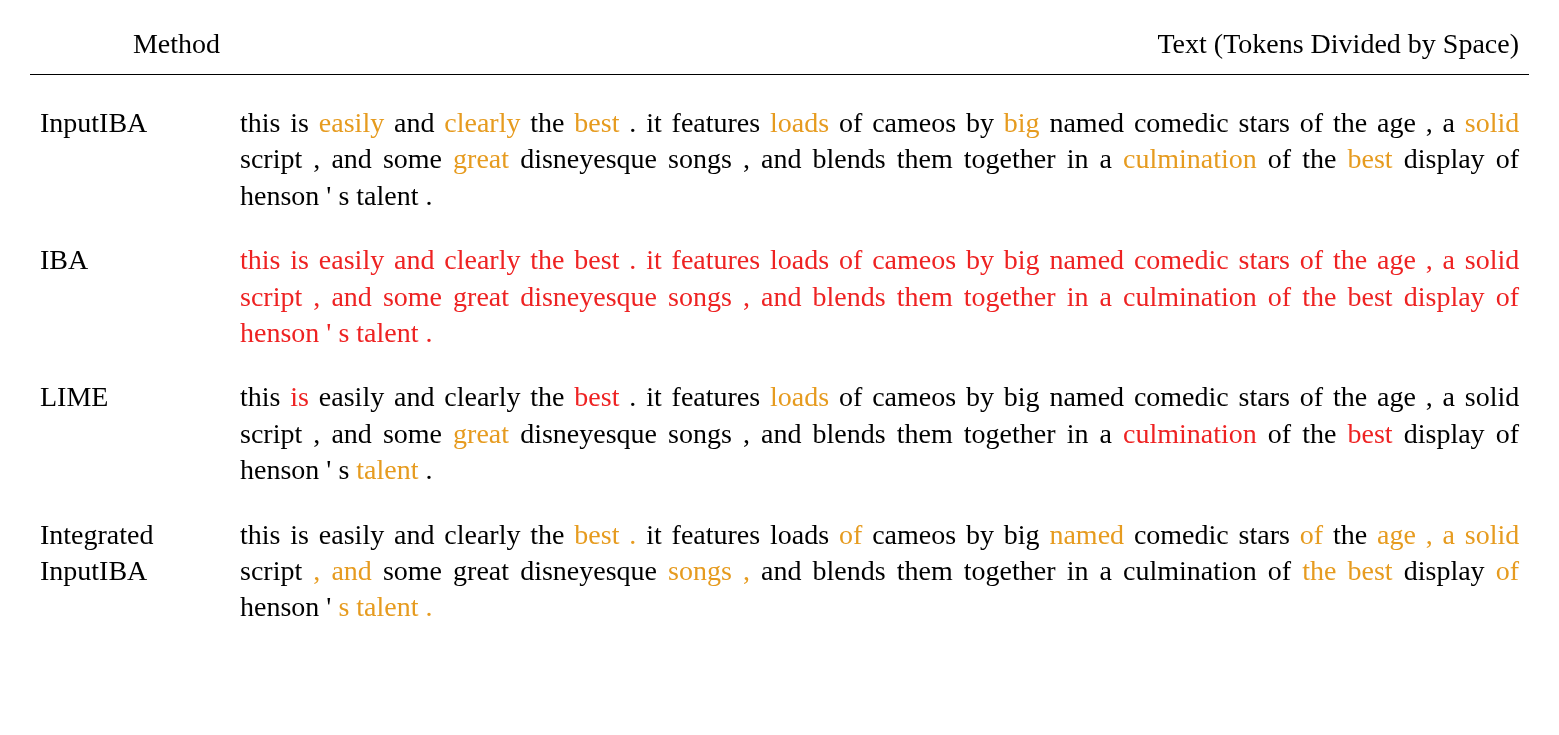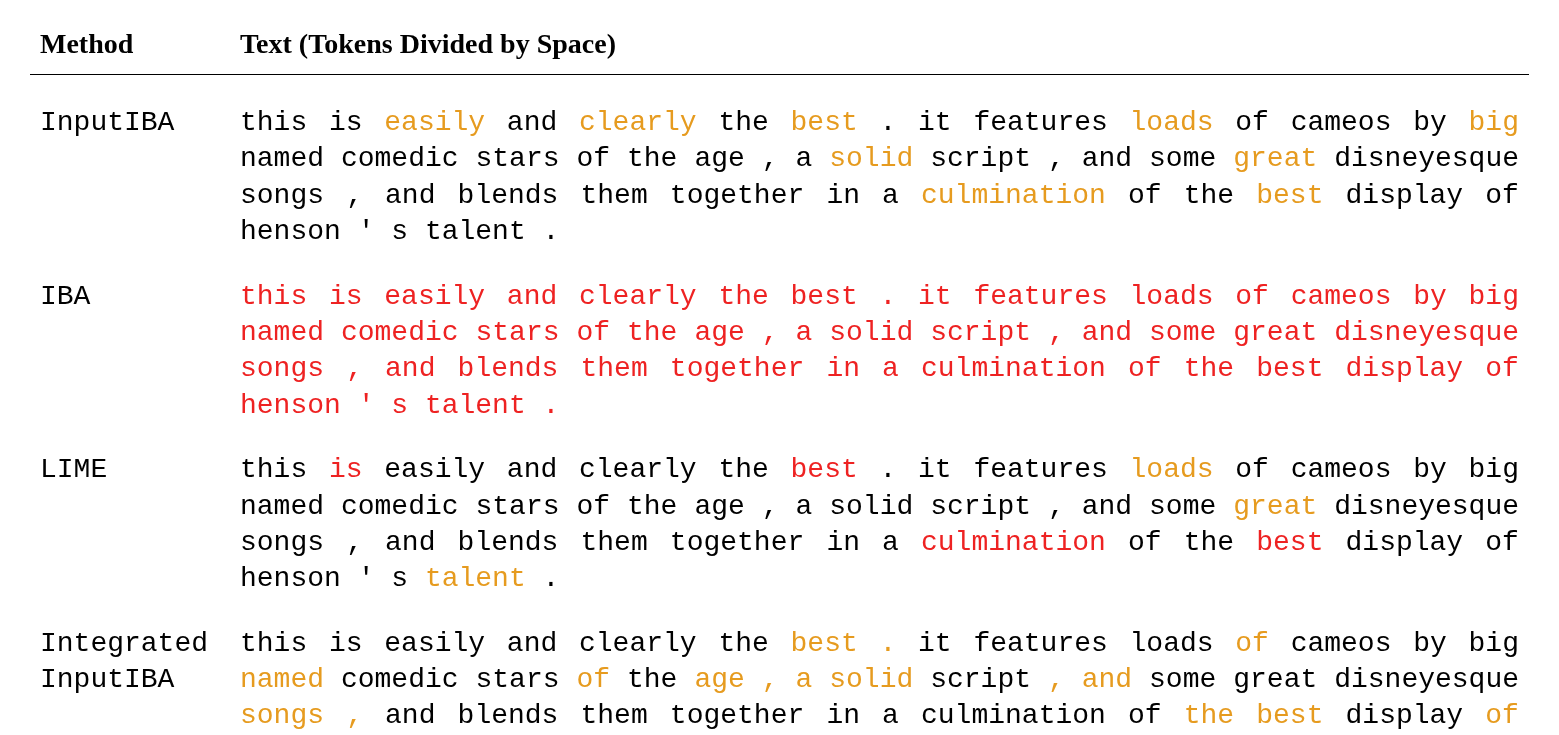--- a/index.html
+++ b/index.html
@@ -8,29 +8,28 @@
     background: #fff;
     margin: 0;
     padding: 20px 30px;
     color: #000;
   }
   table {
     border-collapse: collapse;
     width: 100%;
   }
   th {
-    text-align: left;
-    font-weight: bold;
+    text-align: right;
+    font-weight: normal;
     padding: 8px 10px 14px 10px;
   }
   td {
     vertical-align: top;
     padding: 14px 10px;
     line-height: 1.3;
-    font-family: Liberation Mono, monospace;
   }
   .hr-row td {
     border-top: 1px solid #000;
     padding: 0;
     height: 16px;
   }
   .method-col {
     width: 180px;
     white-space: normal;
   }

